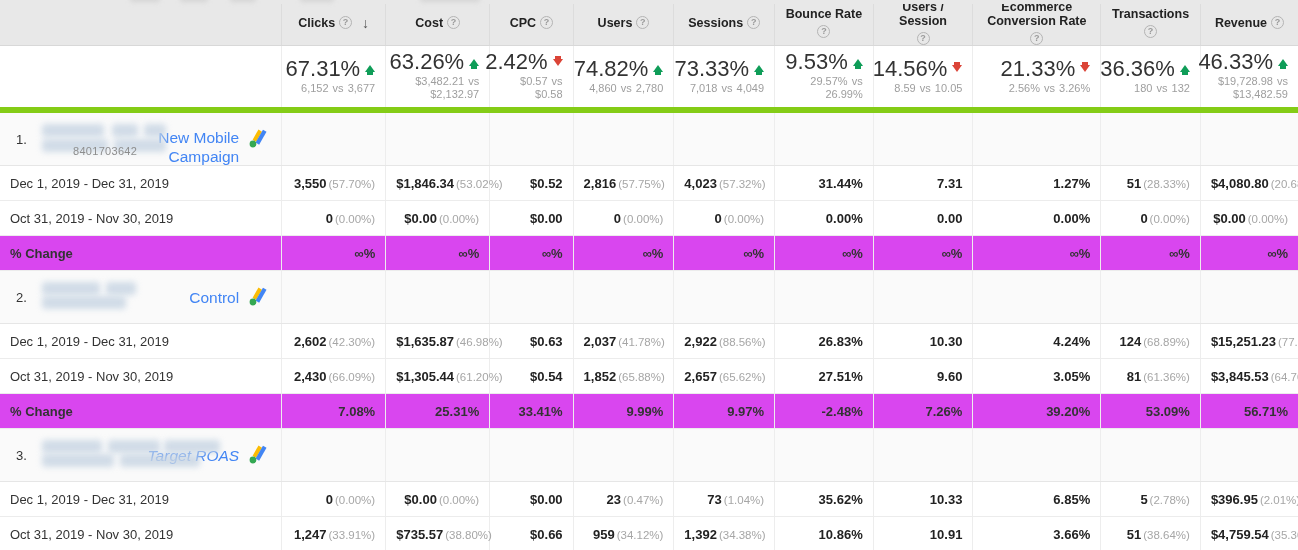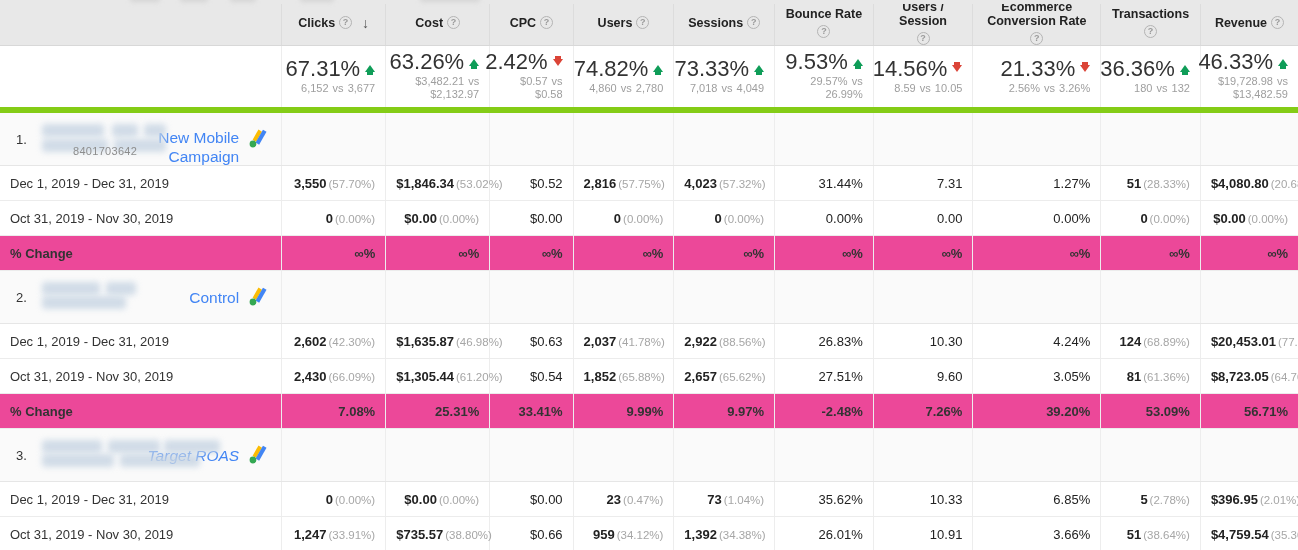--- a/index.html
+++ b/index.html
@@ -115,24 +115,24 @@
     height: 35px;
     padding: 0 10px;
     text-align: right;
     font-size: 13px;
     color: #333;
     vertical-align: middle;
     white-space: nowrap;
   }
   tr.data td.dim-col, tr.change td.dim-col { border-left: none; text-align: left; }
   tr.data td { background: #fff; }
-  tr.change td { background: #ec4899; font-weight: bold; }
+  tr.change td { background: #d946ef; font-weight: bold; }
   tr.change td.dim-col { font-weight: bold; }
   .v-main { font-weight: bold; color: #222; }
-  .v-main.plain { font-weight: normal; }
+  .v-main.plain { font-weight: bold; }
   .v-pct { color: #a6a6a6; font-weight: normal; font-size: 11.5px; margin-left: 2px; }
   .date-label { color: #333; font-weight: normal; font-size: 13px; }
   .inf { font-size: 13px; }
 
   
   .top-sliver {
     position: absolute; top: 0; left: 0; width: 1298px; height: 4px;
     background: #e8e8e8; z-index: 5;
   }
   .top-sliver .tsblur {
@@ -415,34 +415,34 @@
           <td class="dim-col"><span class="date-label">Dec 1, 2019 - Dec 31, 2019</span></td>
           <td><span class="v-main">2,602</span><span class="v-pct">(42.30%)</span></td>
           <td><span class="v-main">$1,635.87</span><span class="v-pct">(46.98%)</span></td>
           <td><span class="v-main plain">$0.63</span></td>
           <td><span class="v-main">2,037</span><span class="v-pct">(41.78%)</span></td>
           <td><span class="v-main">2,922</span><span class="v-pct">(88.56%)</span></td>
           <td><span class="v-main plain">26.83%</span></td>
           <td><span class="v-main plain">10.30</span></td>
           <td><span class="v-main plain">4.24%</span></td>
           <td><span class="v-main">124</span><span class="v-pct">(68.89%)</span></td>
-          <td><span class="v-main">$20,453.01</span><span class="v-pct">(77.30%)</span></td>
+          <td><span class="v-main">$15,251.23</span><span class="v-pct">(77.30%)</span></td>
         </tr>
         <tr class="data">
           <td class="dim-col"><span class="date-label">Oct 31, 2019 - Nov 30, 2019</span></td>
           <td><span class="v-main">2,430</span><span class="v-pct">(66.09%)</span></td>
           <td><span class="v-main">$1,305.44</span><span class="v-pct">(61.20%)</span></td>
           <td><span class="v-main plain">$0.54</span></td>
           <td><span class="v-main">1,852</span><span class="v-pct">(65.88%)</span></td>
           <td><span class="v-main">2,657</span><span class="v-pct">(65.62%)</span></td>
           <td><span class="v-main plain">27.51%</span></td>
           <td><span class="v-main plain">9.60</span></td>
           <td><span class="v-main plain">3.05%</span></td>
           <td><span class="v-main">81</span><span class="v-pct">(61.36%)</span></td>
-          <td><span class="v-main">$8,723.05</span><span class="v-pct">(64.70%)</span></td>
+          <td><span class="v-main">$3,845.53</span><span class="v-pct">(64.70%)</span></td>
         </tr>
         <tr class="change">
           <td class="dim-col"><span>% Change</span></td>
           <td><span class="inf">7.08%</span></td>
           <td><span class="inf">25.31%</span></td>
           <td><span class="inf">33.41%</span></td>
           <td><span class="inf">9.99%</span></td>
           <td><span class="inf">9.97%</span></td>
           <td><span class="inf">-2.48%</span></td>
           <td><span class="inf">7.26%</span></td>
@@ -495,21 +495,21 @@
           <td><span class="v-main">5</span><span class="v-pct">(2.78%)</span></td>
           <td><span class="v-main">$396.95</span><span class="v-pct">(2.01%)</span></td>
         </tr>
         <tr class="data">
           <td class="dim-col"><span class="date-label">Oct 31, 2019 - Nov 30, 2019</span></td>
           <td><span class="v-main">1,247</span><span class="v-pct">(33.91%)</span></td>
           <td><span class="v-main">$735.57</span><span class="v-pct">(38.80%)</span></td>
           <td><span class="v-main plain">$0.66</span></td>
           <td><span class="v-main">959</span><span class="v-pct">(34.12%)</span></td>
           <td><span class="v-main">1,392</span><span class="v-pct">(34.38%)</span></td>
-          <td><span class="v-main plain">26.01%</span></td>
+          <td><span class="v-main plain">10.86%</span></td>
           <td><span class="v-main plain">10.91</span></td>
           <td><span class="v-main plain">3.66%</span></td>
           <td><span class="v-main">51</span><span class="v-pct">(38.64%)</span></td>
           <td><span class="v-main">$4,759.54</span><span class="v-pct">(35.30%)</span></td>
         </tr>
         <tr class="change">
           <td class="dim-col"></td>
           <td></td>
           <td></td>
           <td></td>

